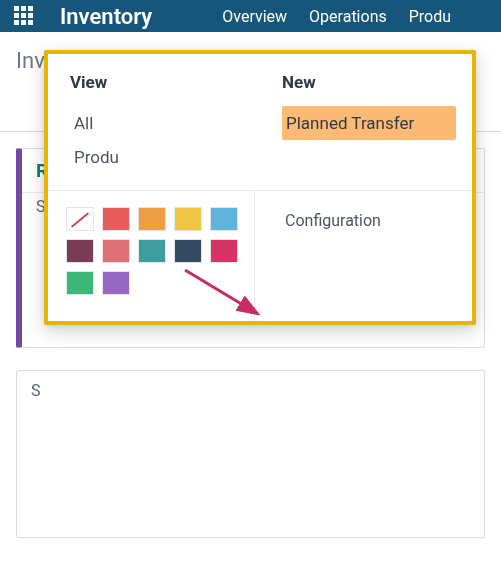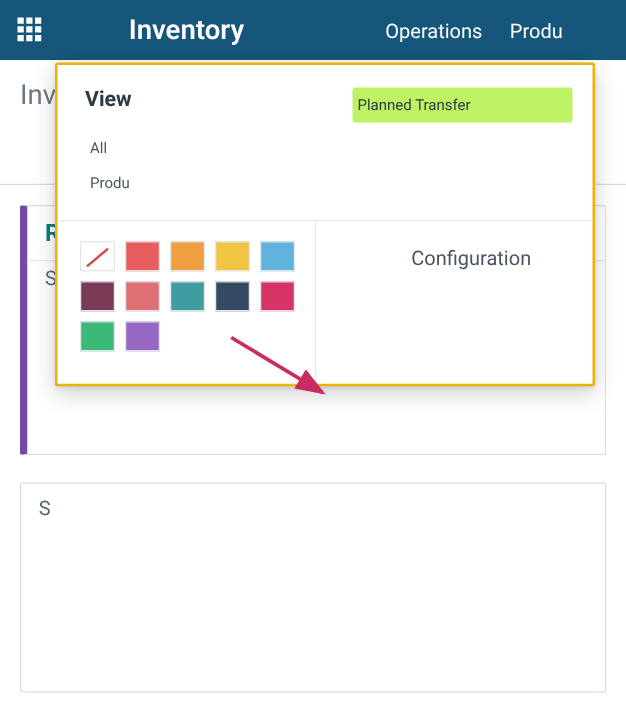--- a/index.html
+++ b/index.html
@@ -6,27 +6,26 @@
   body {
     font-family: -apple-system, BlinkMacSystemFont, "Segoe UI", Roboto, "Helvetica Neue", Arial, sans-serif;
     background: #fff;
     width: 501px;
     height: 573px;
     overflow: hidden;
     position: relative;
   }
   .topbar {
     background: #16567a;
-    height: 48px;
+    height: 32px;
     display: flex;
     align-items: center;
     color: #fff;
     padding: 0 10px;
     font-size: 17px;
-    gap: 43px;
   }
   .apps-grid {
     width: 20px;
     height: 20px;
     display: grid;
     grid-template-columns: repeat(3, 5px);
     grid-template-rows: repeat(3, 5px);
     gap: 2px;
     margin-right: 26px;
     margin-left: 4px;
@@ -96,55 +95,54 @@
   }
   .card2 { border-left: 1px solid #d8dde2; }
 
   
   .popover {
     position: absolute;
     left: 44px;
     top: 50px;
     width: 432px;
     background: #fff;
-    border: 2px solid #eab308;
+    border: 4px solid #eab308;
     box-shadow: 0 6px 20px rgba(0,0,0,0.18), 0 1px 4px rgba(0,0,0,0.1);
     border-radius: 2px;
     z-index: 20;
   }
   .popover-columns {
     display: flex;
   }
   .col {
     flex: 1;
     padding: 18px 16px 16px 22px;
   }
   .col h4 {
     font-size: 17px;
     font-weight: 700;
     color: #2f3a44;
     margin-bottom: 14px;
   }
   .menu-line {
-    font-size: 12px;
+    font-size: 17px;
     color: #4a5561;
     padding: 7px 4px;
     border-radius: 2px;
     cursor: pointer;
   }
   .menu-line.highlight {
-    background: #bef264;
+    background: #fdba74;
     color: #2f3a44;
   }
   .popover-divider {
     border-top: 1px solid #e5e9ec;
   }
   .lower {
     display: flex;
-    gap: 46px;
   }
   .swatches {
     flex: 1;
     padding: 16px 16px 18px 18px;
     border-right: 1px solid #e5e9ec;
   }
   .swatch-row {
     display: flex;
     gap: 8px;
     margin-bottom: 8px;
@@ -200,20 +198,21 @@
       <div></div>
     <div></div>
       <div></div>
       <div></div>
     <div></div>
       <div></div>
       <div></div>
   </div>
   <div class="app-title">Inventory</div>
   <div class="nav-items">
+    <div class="nav-item">Overview</div>
     <div class="nav-item">Operations</div>
     <div class="nav-item">Produ</div>
   </div>
 </div>
 
 <div class="sub-header">Inventory Overview</div>
 
 <div class="divider-full"></div>
 
 <div class="card-area">
@@ -234,20 +233,21 @@
 </div>
 
 <div class="popover">
   <div class="popover-columns">
     <div class="col">
       <h4>View</h4>
       <div class="menu-line">All</div>
       <div class="menu-line">Produ</div>
     </div>
     <div class="col">
+      <h4>New</h4>
       <div class="menu-line highlight">Planned Transfer</div>
     </div>
   </div>
   <div class="popover-divider"></div>
   <div class="lower">
     <div class="swatches">
       <div class="swatch-row">
         <div class="swatch no-color"></div>
         <div class="swatch" style="background:#e75c5c"></div>
         <div class="swatch" style="background:#ef9f42"></div>

